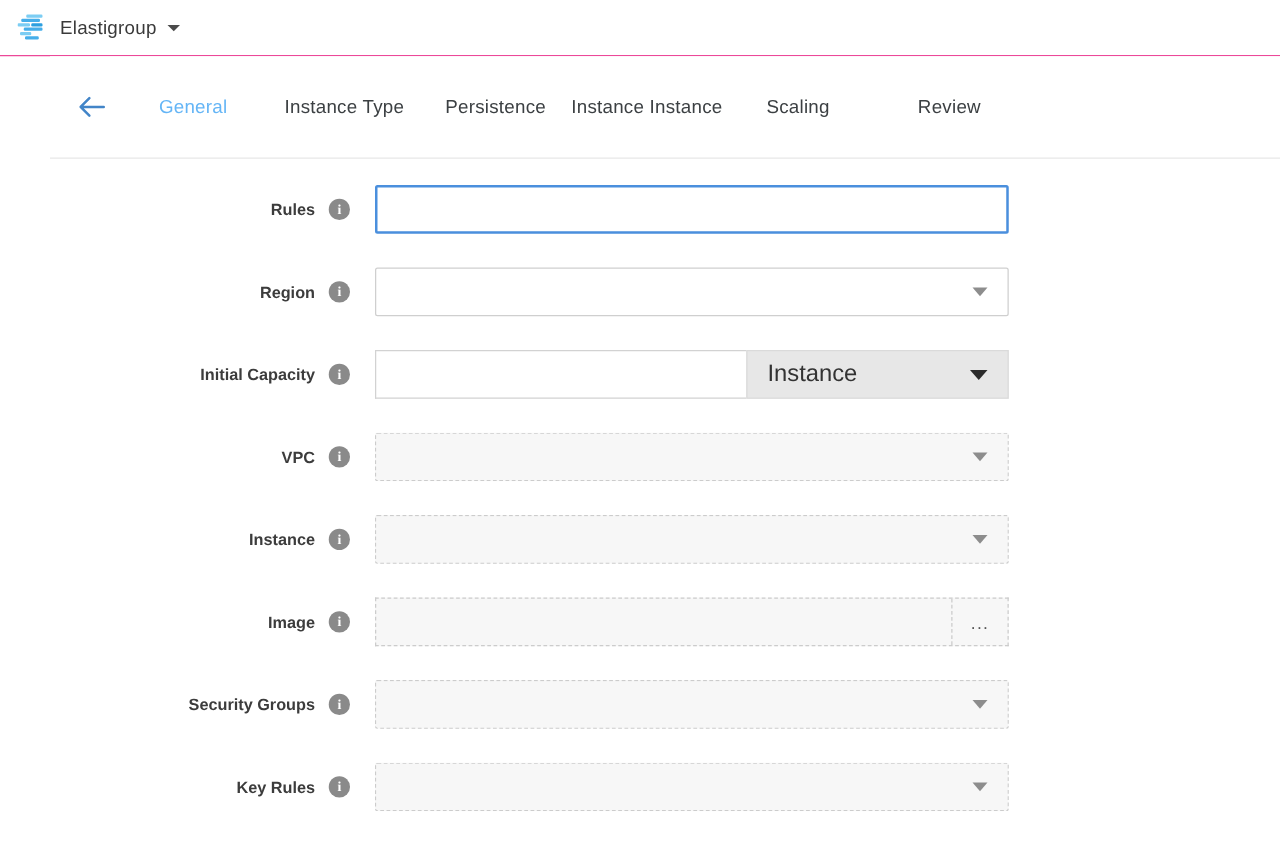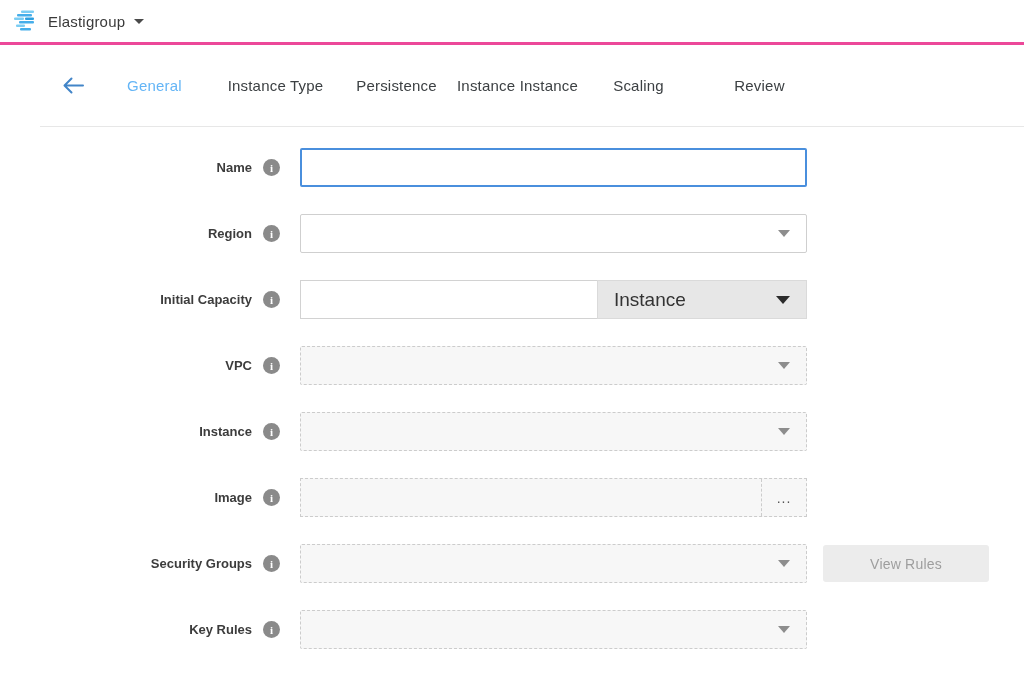--- a/index.html
+++ b/index.html
@@ -10,21 +10,21 @@
     overflow: hidden;
     color: #3c3c3c;
   }
 
   
   .topbar {
     height: 45px;
     display: flex;
     align-items: center;
     padding-left: 14px;
-    border-bottom: 3px solid #ec4899;
+    border-bottom: 1px solid #ec4899;
     background: #fff;
   }
   .logo { width: 24px; height: 22px; display: block; }
   .app-name {
     margin-left: 10px;
     font-size: 15px;
     color: #3a3a3a;
     letter-spacing: 0.2px;
   }
   .topbar-caret {
@@ -222,21 +222,21 @@
     <div class="tab">Instance Instance</div>
     <div class="tab">Scaling</div>
     <div class="tab">Review</div>
   </div>
 </div>
 
 <div class="form">
 
   <div class="row">
     <div class="label-col">
-      <span class="field-label">Name</span>
+      <span class="field-label">Rules</span>
       <span class="info-icon">i</span>
     </div>
     <div class="field-col">
       <input class="text-input" type="text" value="" style="">
     </div>
   </div>
 
   <div class="row">
     <div class="label-col">
       <span class="field-label">Region</span>
@@ -304,21 +304,20 @@
 
   <div class="row">
     <div class="label-col">
       <span class="field-label">Security Groups</span>
       <span class="info-icon">i</span>
     </div>
     <div class="field-col">
       <div class="select disabled">
         <span class="caret"></span>
       </div>
-      <button class="side-btn">View Rules</button>
     </div>
   </div>
 
   <div class="row">
     <div class="label-col">
       <span class="field-label">Key Rules</span>
       <span class="info-icon">i</span>
     </div>
     <div class="field-col">
       <div class="select disabled">

